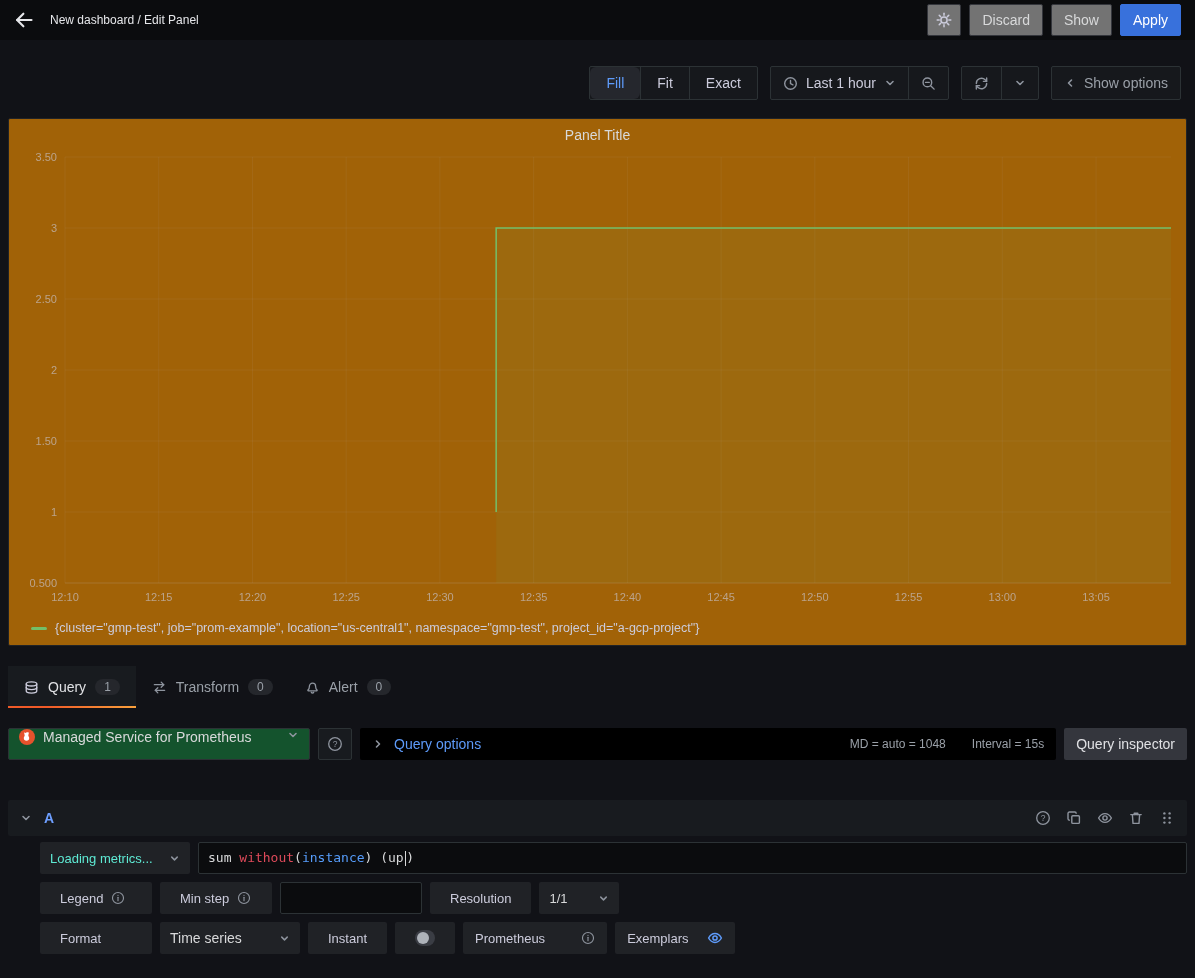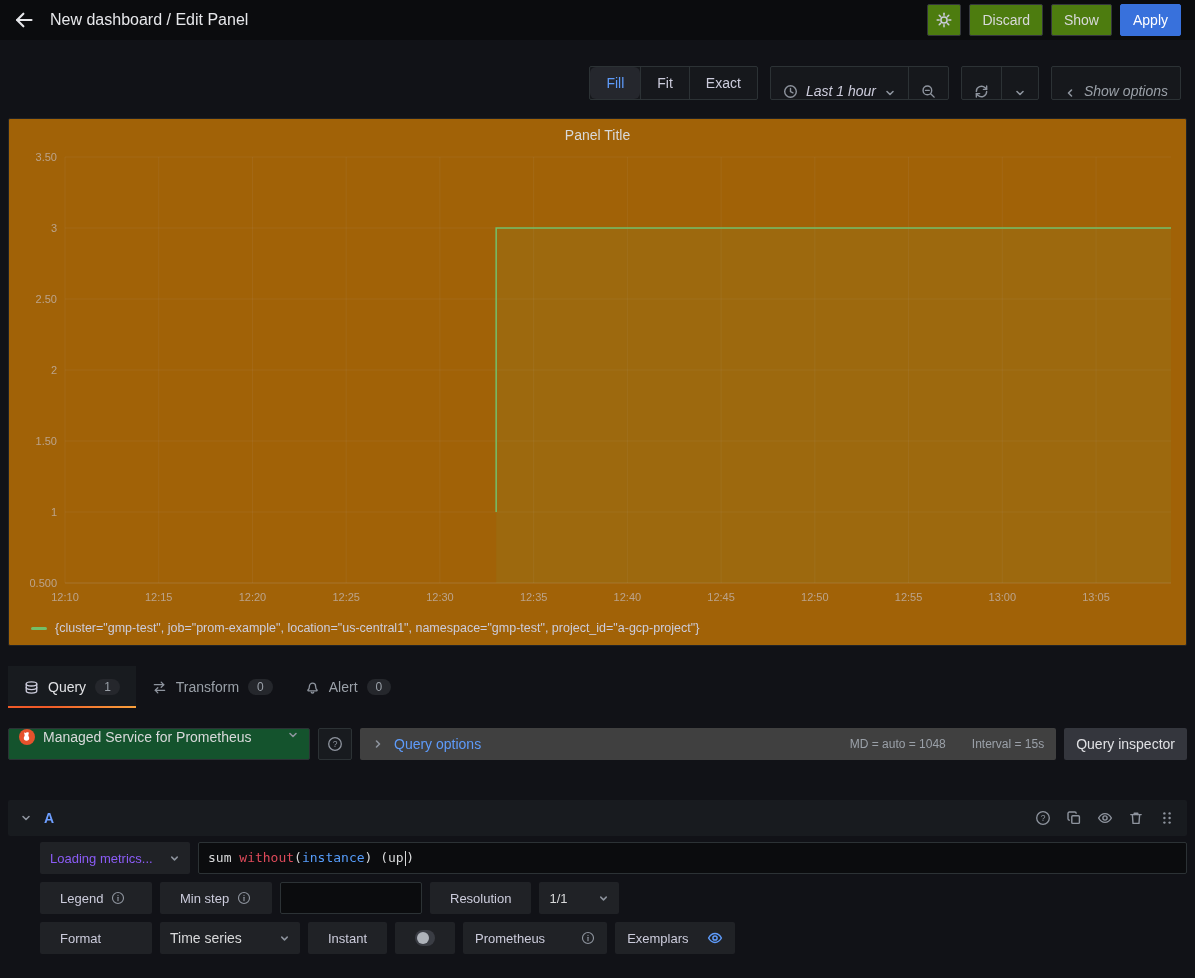--- a/index.html
+++ b/index.html
@@ -7,34 +7,34 @@
   body {
     width:1195px; height:978px; overflow:hidden;
     background:#111217; color:#d8d9da;
     font-family:"Liberation Sans", sans-serif; font-size:14px;
   }
   svg { display:block; }
   .icon { color:#8e949e; }
 
   
   .topbar { height:40px; background:#0b0c0e; display:flex; align-items:center; padding:0 14px; gap:16px; }
-  .topbar-title { font-size:16px; font-weight:500; color:#e6e7ea; }
+  .topbar-title { font-size:12px; font-weight:500; color:#e6e7ea; }
   .topbar-right { margin-left:auto; display:flex; gap:8px; align-items:center; }
   .btn {
     height:32px; display:inline-flex; align-items:center; justify-content:center;
     padding:0 12px; border-radius:2px; font-size:14px; font-weight:500;
-    background:#4d7c0f; color:#d8d9da; border:1px solid #34363c; cursor:pointer; white-space:nowrap;
+    background:#737373; color:#d8d9da; border:1px solid #34363c; cursor:pointer; white-space:nowrap;
   }
   .btn-icon { width:34px; padding:0; }
   .btn-primary { background:#3871dc; border-color:#3871dc; color:#ffffff; }
 
   
   .toolbar-row { display:flex; justify-content:flex-end; align-items:center; gap:12px; margin:26px 14px 0 14px; height:34px; }
   .group { display:flex; align-items:stretch; border:1px solid #2c3235; border-radius:2px; background:#16181c; height:34px; }
-  .group-item { display:flex; align-items:flex-end; gap:8px; padding:0 12px; color:#ccccdc; cursor:pointer;font-style:italic; }
+  .group-item { display:flex; align-items:center; gap:8px; padding:0 12px; color:#ccccdc; cursor:pointer; }
   .group-item + .group-item { border-left:1px solid #2c3235; }
   .seg { padding:0 16px; display:flex; align-items:center; cursor:pointer; color:#ccccdc; }
   .seg + .seg { border-left:1px solid #2c3235; }
   .seg.active { background:#25272d; color:#5e9bfa;border-radius:6px; }
   .muted { color:#9aa0a8; }
 
   
   .panel { margin:18px 8px 0 8px; background:#a16207; border:1px solid #202226; border-radius:2px; padding:4px 4px 6px 4px; }
   .panel-title { text-align:center; font-size:14px; font-weight:500; height:24px; line-height:24px; color:#d8d9da; }
   .tick { fill:rgba(204,204,220,0.62); font-size:11px; font-family:"Liberation Sans",sans-serif; }
@@ -50,38 +50,38 @@
     background:linear-gradient(90deg,#f05a28 30%,#f9a03c 99%); }
   .badge { background:#25272c; color:#9aa0a8; border-radius:10px; padding:1px 9px; font-size:12px; }
 
   
   .ds-row { display:flex; gap:8px; margin:20px 8px 0 8px; height:32px; }
   .ds-picker { width:302px; background:#14532d; border:1px solid #2c3235; border-radius:2px;
     display:flex; align-items:flex-start; gap:8px; padding:0 10px; cursor:pointer; }
   .ds-picker .name { color:#d8d9da; }
   .sq-btn { width:34px; background:#181b1f; border:1px solid #2c3235; border-radius:2px;
     display:flex; align-items:center; justify-content:center; cursor:pointer; }
-  .qo-bar { flex:1; background:#404040; border-radius:2px; display:flex; align-items:center; gap:10px; padding:0 12px; }
+  .qo-bar { flex:1; background:#000000; border-radius:2px; display:flex; align-items:center; gap:10px; padding:0 12px; }
   .qo-label { color:#5e9bfa; font-weight:500; cursor:pointer; }
   .qo-right { margin-left:auto; display:flex; gap:26px; font-size:12px; color:#9aa0a8; }
   .inspector-btn { background:#34363d; border:none; color:#e0e1e4; }
 
   
   .qheader { margin:40px 8px 0 8px; height:36px; background:#181b1f; border-radius:2px;
     display:flex; align-items:center; padding:0 12px; gap:12px; }
   .refid { color:#6e9fff; font-weight:600; font-size:14px; }
   .qheader-icons { margin-left:auto; display:flex; gap:15px; align-items:center; }
   .qheader-icons > * { cursor:pointer; }
 
   .editor-rows { margin:6px 8px 0 40px; }
   .row { display:flex; gap:8px; height:32px; margin-top:8px; align-items:stretch; }
   .row:first-child { margin-top:0; }
   .select { background:#202226; border-radius:2px; display:flex; align-items:center; gap:10px;
     padding:0 10px; color:#d8d9da; cursor:pointer; font-size:13px; white-space:nowrap; }
-  .select .ph { color:#8b5cf6;text-align:center; }
+  .select .ph { color:#5eead4;text-align:center; }
   .select .cv { margin-left:auto; }
   .chip { background:#202226; border-radius:2px; display:flex; align-items:center; gap:8px;
     padding:0 20px; color:#ccccdc; font-size:13px; font-weight:500; white-space:nowrap; }
   .chip-fixed { width:112px; }
   .tinput { background:#0b0c0e; border:1px solid #2c3235; border-radius:2px; color:#d8d9da;
     padding:0 8px; font-size:14px; font-family:"Liberation Sans",sans-serif; outline:none; }
   .tinput::placeholder { color:#5a5f66; }
   .expr { flex:1; background:#0b0c0e; border:1px solid #2c3235; border-radius:2px;
     display:flex; align-items:center; padding:0 9px; cursor:text;
     font-family:"DejaVu Sans Mono", monospace; font-size:13px; }

